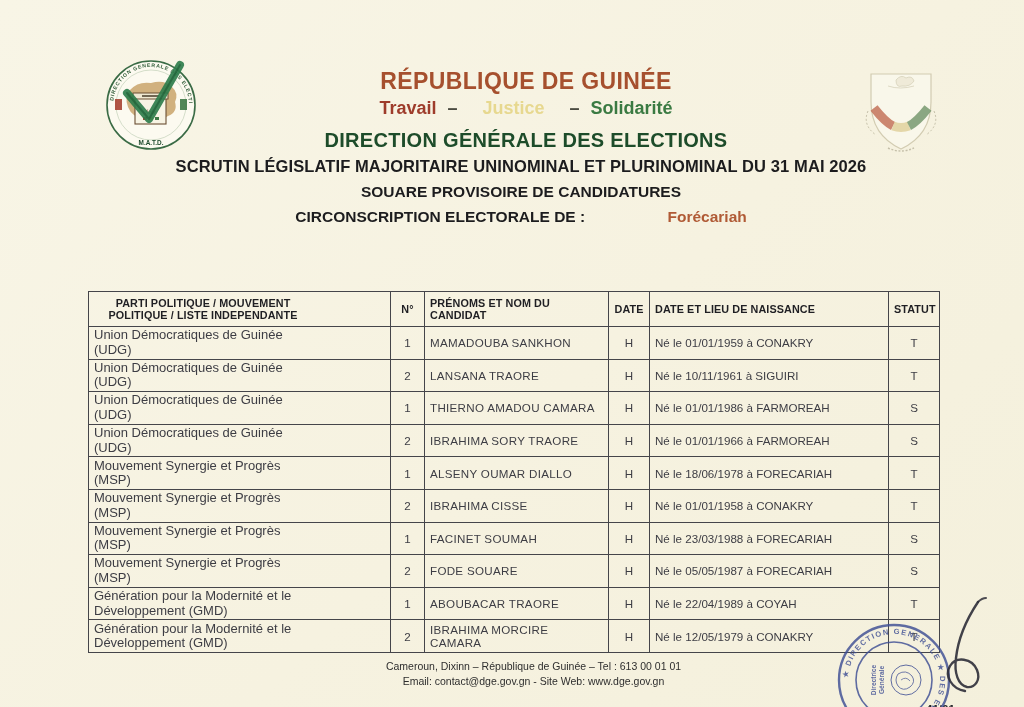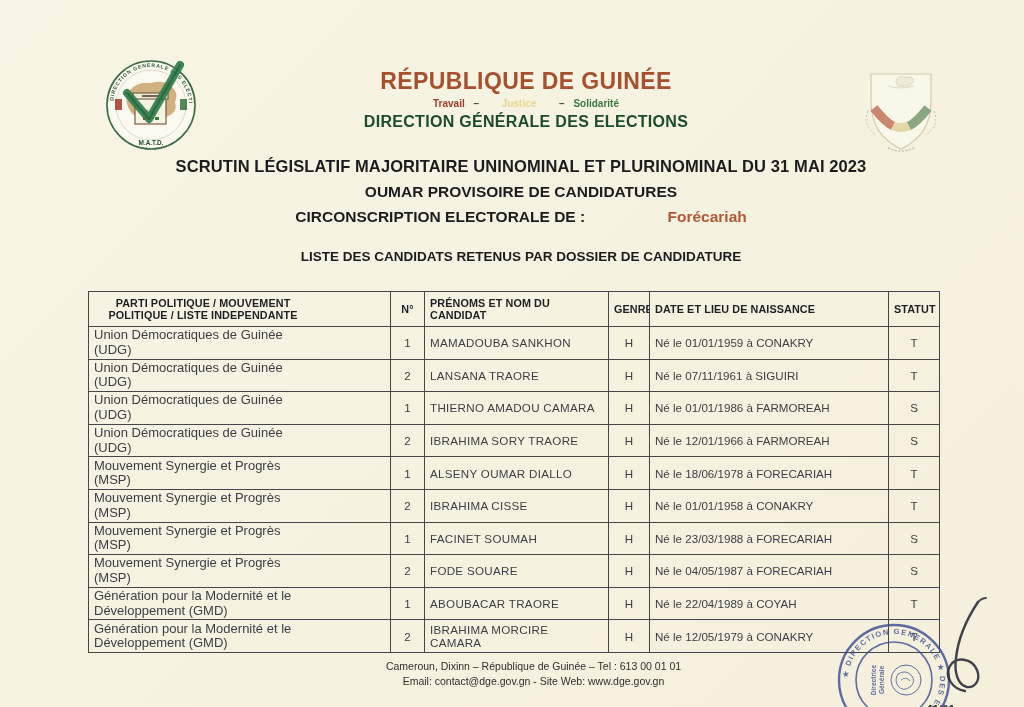--- a/index.html
+++ b/index.html
@@ -10,26 +10,26 @@
   }
   .page{
     position:relative;width:1024px;height:707px;overflow:hidden;
     background:linear-gradient(135deg,#f8f5e6 0%,#f6f2e0 55%,#f4f0dc 100%);
   }
   
   .logo-left{position:absolute;left:98px;top:58px;}
   .crest-right{position:absolute;left:848px;top:56px;opacity:.75;}
   .masthead{position:absolute;left:0;right:0;top:68px;text-align:center;padding-left:28px;}
   .republic{font-size:23px;font-weight:bold;color:#a6502e;letter-spacing:.4px;}
-  .motto{margin-top:3px;font-size:10px;font-weight:bold;}
+  .motto{margin-top:3px;font-size:18px;font-weight:bold;}
   .motto .w1{color:#9e3c2b;}
   .motto .sep{color:#4a4a40;margin:0 6px;}
   .motto .w2{color:#e7d88f;margin:0 14px;}
   .motto .w3{color:#3a7a42;}
-  .direction{margin-top:4px;font-size:16px;font-weight:bold;color:#1d4c2a;letter-spacing:.3px;}
+  .direction{margin-top:10px;font-size:20px;font-weight:bold;color:#1d4c2a;letter-spacing:.3px;}
   
   .doc-titles{position:absolute;left:0;right:0;top:157px;text-align:center;padding-left:18px;color:#1c1c1e;}
   .t1{font-size:16.5px;font-weight:bold;letter-spacing:.1px;}
   .t2{font-size:15.5px;font-weight:bold;margin-top:7px;}
   .t3{font-size:15.5px;font-weight:bold;margin-top:7px;}
   .t3 .circ-label{margin-right:78px;}
   .t3 .circ-value{color:#b05a35;}
   .t4{font-size:13.5px;font-weight:bold;margin-top:23px;}
   
   table.cands{
@@ -119,79 +119,78 @@
       <path d="M26,52 Q37,66 45,70" stroke="#b34a2e" stroke-width="9" opacity="0.85"></path>
       <path d="M45,70 Q53,73 61,70" stroke="#dcc98c" stroke-width="9" opacity="0.9"></path>
       <path d="M61,70 Q69,66 80,52" stroke="#4e7d4a" stroke-width="9" opacity="0.85"></path>
     </g>
     <path d="M20,55 q-6,14 8,24" fill="none" stroke="#8a8468" stroke-width="1" stroke-dasharray="2,2" opacity="0.6"></path>
     <path d="M86,55 q6,14 -8,24" fill="none" stroke="#8a8468" stroke-width="1" stroke-dasharray="2,2" opacity="0.6"></path>
     <path d="M40,92 q13,6 26,0" fill="none" stroke="#8a8468" stroke-width="1.4" stroke-dasharray="2,1.6" opacity="0.6"></path>
   </svg>
 
   <div class="doc-titles">
-    <div class="t1">SCRUTIN LÉGISLATIF MAJORITAIRE UNINOMINAL ET PLURINOMINAL DU 31 MAI 2023</div>
-    <div class="t2">OUMAR PROVISOIRE DE CANDIDATURES</div>
+    <div class="t1">SCRUTIN LÉGISLATIF MAJORITAIRE UNINOMINAL ET PLURINOMINAL DU 31 MAI 2026</div>
+    <div class="t2">SOUARE PROVISOIRE DE CANDIDATURES</div>
     <div class="t3">
       <span class="circ-label">CIRCONSCRIPTION ELECTORALE DE :</span>
       <span class="circ-value">Forécariah</span>
     </div>
-    <div class="t4">LISTE DES CANDIDATS RETENUS PAR DOSSIER DE CANDIDATURE</div>
   </div>
 
   <table class="cands">
     <colgroup>
       <col style="width:302px">
         <col style="width:34px">
         <col style="width:184px">
       <col style="width:41px">
         <col style="width:239px">
         <col style="width:51px">
     </colgroup>
     <thead>
         <tr id="theadRow">
           <th class="al"><span class="clamp-h">PARTI POLITIQUE / MOUVEMENT POLITIQUE / LISTE INDEPENDANTE</span></th>
           <th class="ac">N°</th>
           <th class="al">PRÉNOMS ET NOM DU CANDIDAT</th>
-          <th class="ac">GENRE</th>
+          <th class="ac">DATE</th>
           <th class="al">DATE ET LIEU DE NAISSANCE</th>
           <th class="ac">STATUT</th>
         </tr>
       </thead>
     <tbody id="tbodyRows">
         <tr>
           <td class="al cell-party"><span class="clamp-c">Union Démocratiques de Guinée (UDG)</span></td>
           <td class="ac cell-num">1</td>
           <td class="al cell-name">MAMADOUBA SANKHON</td>
           <td class="ac cell-genre">H</td>
           <td class="al cell-birth">Né le 01/01/1959 à CONAKRY</td>
           <td class="ac cell-statut">T</td>
         </tr>
         <tr>
           <td class="al cell-party"><span class="clamp-c">Union Démocratiques de Guinée (UDG)</span></td>
           <td class="ac cell-num">2</td>
           <td class="al cell-name">LANSANA TRAORE</td>
           <td class="ac cell-genre">H</td>
-          <td class="al cell-birth">Né le 07/11/1961 à SIGUIRI</td>
+          <td class="al cell-birth">Né le 10/11/1961 à SIGUIRI</td>
           <td class="ac cell-statut">T</td>
         </tr>
         <tr>
           <td class="al cell-party"><span class="clamp-c">Union Démocratiques de Guinée (UDG)</span></td>
           <td class="ac cell-num">1</td>
           <td class="al cell-name">THIERNO AMADOU CAMARA</td>
           <td class="ac cell-genre">H</td>
           <td class="al cell-birth">Né le 01/01/1986 à FARMOREAH</td>
           <td class="ac cell-statut">S</td>
         </tr>
         <tr>
           <td class="al cell-party"><span class="clamp-c">Union Démocratiques de Guinée (UDG)</span></td>
           <td class="ac cell-num">2</td>
           <td class="al cell-name">IBRAHIMA SORY TRAORE</td>
           <td class="ac cell-genre">H</td>
-          <td class="al cell-birth">Né le 12/01/1966 à FARMOREAH</td>
+          <td class="al cell-birth">Né le 01/01/1966 à FARMOREAH</td>
           <td class="ac cell-statut">S</td>
         </tr>
         <tr>
           <td class="al cell-party"><span class="clamp-c">Mouvement Synergie et Progrès (MSP)</span></td>
           <td class="ac cell-num">1</td>
           <td class="al cell-name">ALSENY OUMAR DIALLO</td>
           <td class="ac cell-genre">H</td>
           <td class="al cell-birth">Né le 18/06/1978 à FORECARIAH</td>
           <td class="ac cell-statut">T</td>
         </tr>
@@ -209,21 +208,21 @@
           <td class="al cell-name">FACINET SOUMAH</td>
           <td class="ac cell-genre">H</td>
           <td class="al cell-birth">Né le 23/03/1988 à FORECARIAH</td>
           <td class="ac cell-statut">S</td>
         </tr>
         <tr>
           <td class="al cell-party"><span class="clamp-c">Mouvement Synergie et Progrès (MSP)</span></td>
           <td class="ac cell-num">2</td>
           <td class="al cell-name">FODE SOUARE</td>
           <td class="ac cell-genre">H</td>
-          <td class="al cell-birth">Né le 04/05/1987 à FORECARIAH</td>
+          <td class="al cell-birth">Né le 05/05/1987 à FORECARIAH</td>
           <td class="ac cell-statut">S</td>
         </tr>
         <tr>
           <td class="al cell-party"><span class="clamp-c">Génération pour la Modernité et le Développement (GMD)</span></td>
           <td class="ac cell-num">1</td>
           <td class="al cell-name">ABOUBACAR TRAORE</td>
           <td class="ac cell-genre">H</td>
           <td class="al cell-birth">Né le 22/04/1989 à COYAH</td>
           <td class="ac cell-statut">T</td>
         </tr>

